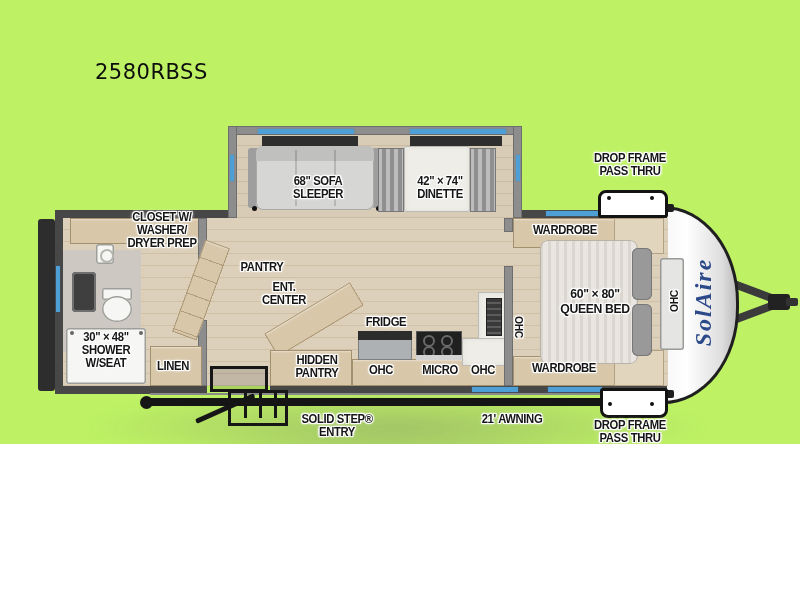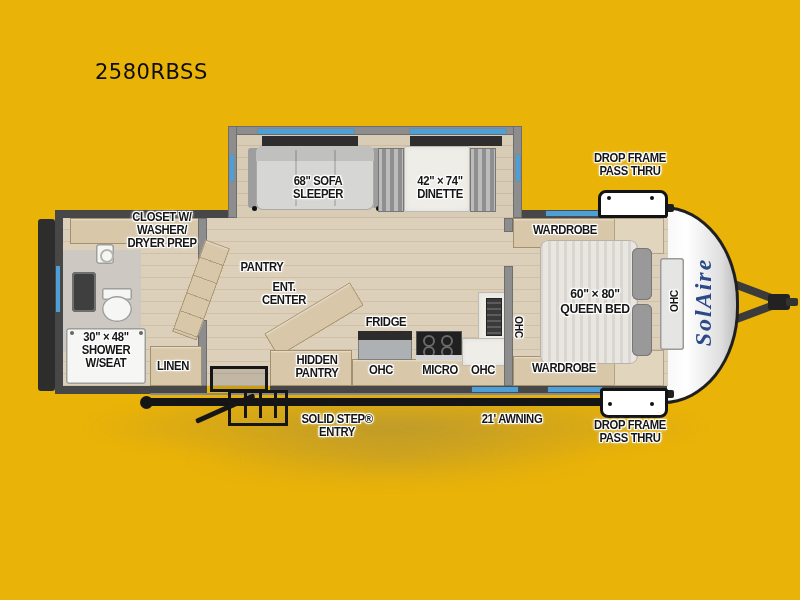--- a/index.html
+++ b/index.html
@@ -1,16 +1,16 @@
 <!DOCTYPE html>
 <html><head>
 <meta charset="utf-8">
 <style>
   html,body{margin:0;padding:0;}
-  #canvas{position:relative;width:800px;height:600px;background:#eab308;overflow:hidden;
+  #canvas{position:relative;width:800px;height:444px;background:#bef264;overflow:hidden;
           font-family:"Liberation Sans",sans-serif;}
   .abs{position:absolute;}
   
   .wall-dark{background:#474747;}
   .wall-gray{background:#8d8d8d;box-shadow:inset 0 0 0 1px #6e6e6e;}
   .wood{background:#d8c7a9;box-shadow:inset 0 0 0 1px #a5906e, inset 0 2px 2px rgba(255,255,255,.45);}
   .wood-lt{background:#e2d5bd;box-shadow:inset 0 0 0 1px #b3a183;}
   .blue-win{background:#4d9fd6;box-shadow:0 0 1px #2f6f9e;}
   .floor-wood{background:repeating-linear-gradient(180deg,#ddd0ba 0 11px,#cfc0a6 11px 12px);}
   .floor-slide{background:repeating-linear-gradient(180deg,#d9ccb7 0 11px,#cabba2 11px 12px);}

